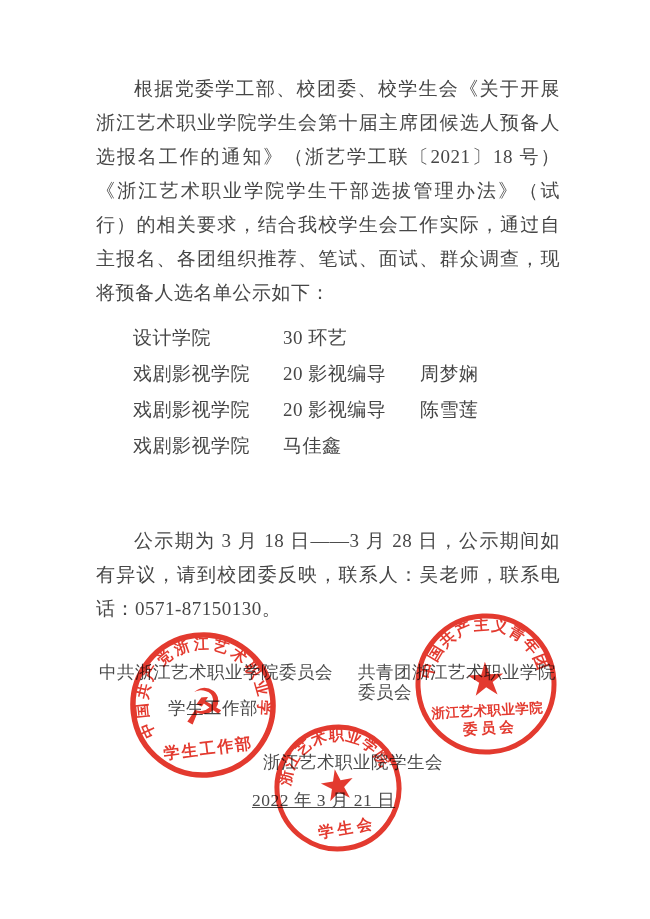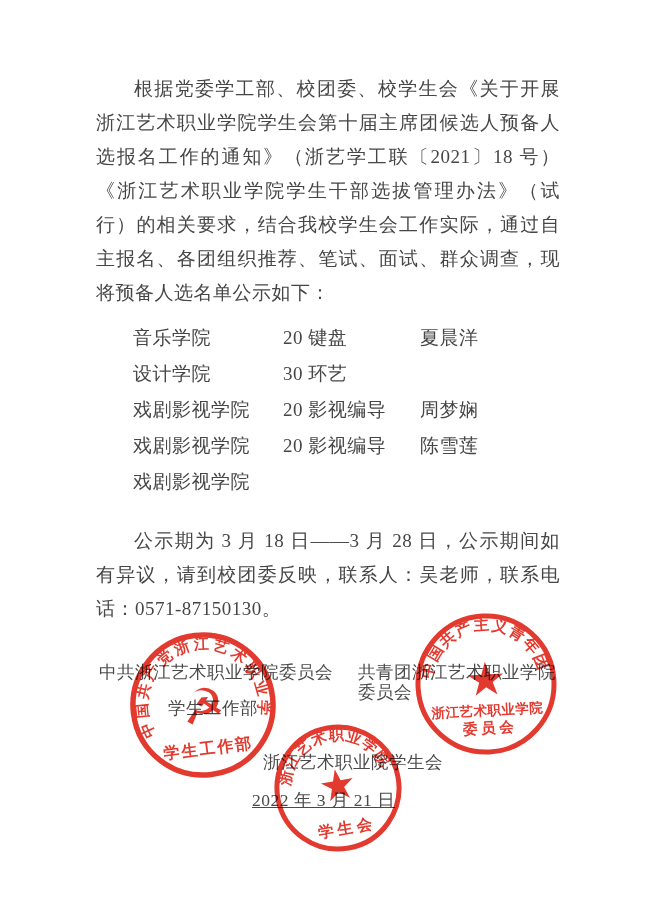--- a/index.html
+++ b/index.html
@@ -51,40 +51,36 @@
 </style>
 </head>
 <body>
 
 <div class="page">
 
   <div id="para1" class="para">根据党委学工部、校团委、校学生会《关于开展浙江艺术职业学院学生会第十届主席团候选人预备人选报名工作的通知》（浙艺学工联〔2021〕18 号）《浙江艺术职业学院学生干部选拔管理办法》（试行）的相关要求，结合我校学生会工作实际，通过自主报名、各团组织推荐、笔试、面试、群众调查，现将预备人选名单公示如下：</div>
 
   <div class="cand-table">
     <div class="cand-row">
-      <span class="cand-college">音乐学院</span>
-      <span class="cand-major">20 键盘</span>
-      <span class="cand-name">夏晨洋</span>
-    </div>
-    <div class="cand-row">
       <span class="cand-college">设计学院</span>
       <span class="cand-major">30 环艺</span>
     </div>
     <div class="cand-row">
       <span class="cand-college">戏剧影视学院</span>
       <span class="cand-major">20 影视编导</span>
       <span class="cand-name">周梦娴</span>
     </div>
     <div class="cand-row">
       <span class="cand-college">戏剧影视学院</span>
       <span class="cand-major">20 影视编导</span>
       <span class="cand-name">陈雪莲</span>
     </div>
     <div class="cand-row">
       <span class="cand-college">戏剧影视学院</span>
+      <span class="cand-name">马佳鑫</span>
     </div>
   </div>
 
   <div id="para2" class="para">公示期为 3 月 18 日——3 月 28 日，公示期间如有异议，请到校团委反映，联系人：吴老师，联系电话：0571-87150130。</div>
 
   <div id="sig-left-1" class="sig">中共浙江艺术职业学院委员会</div>
   <div id="sig-left-2" class="sig">学生工作部</div>
 
   <div id="sig-right-1" class="sig">共青团浙江艺术职业学院</div>
   <div id="sig-right-2" class="sig">委员会</div>

